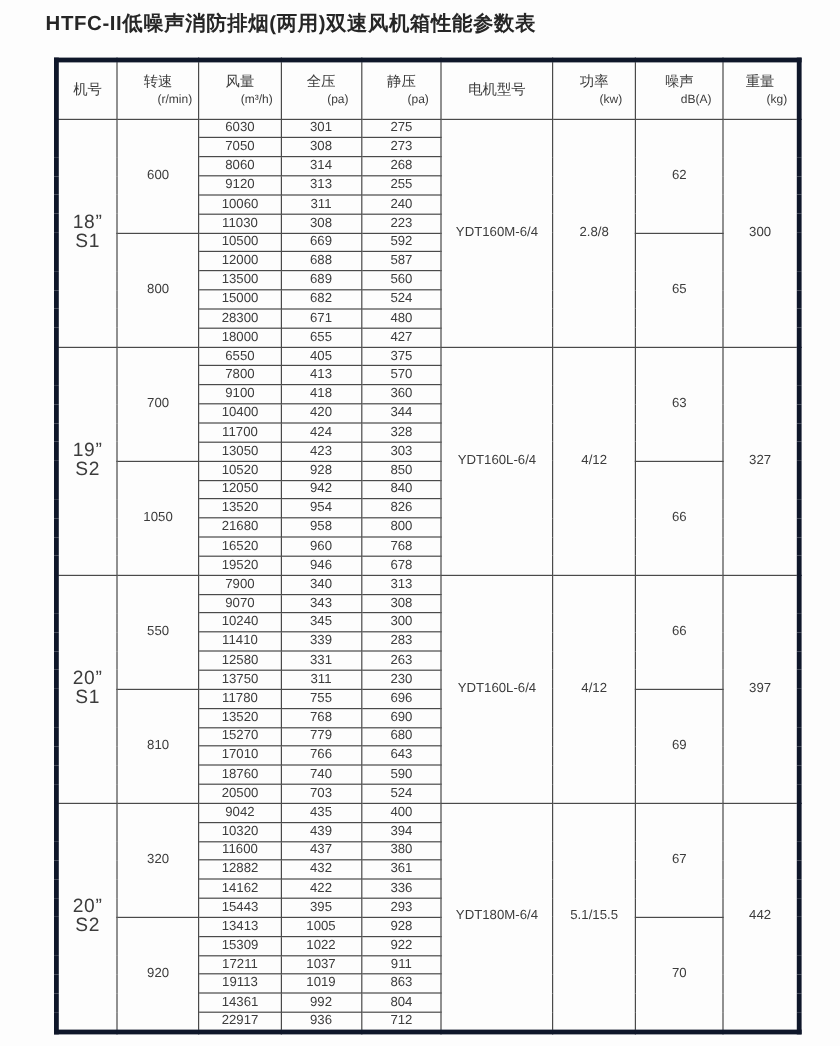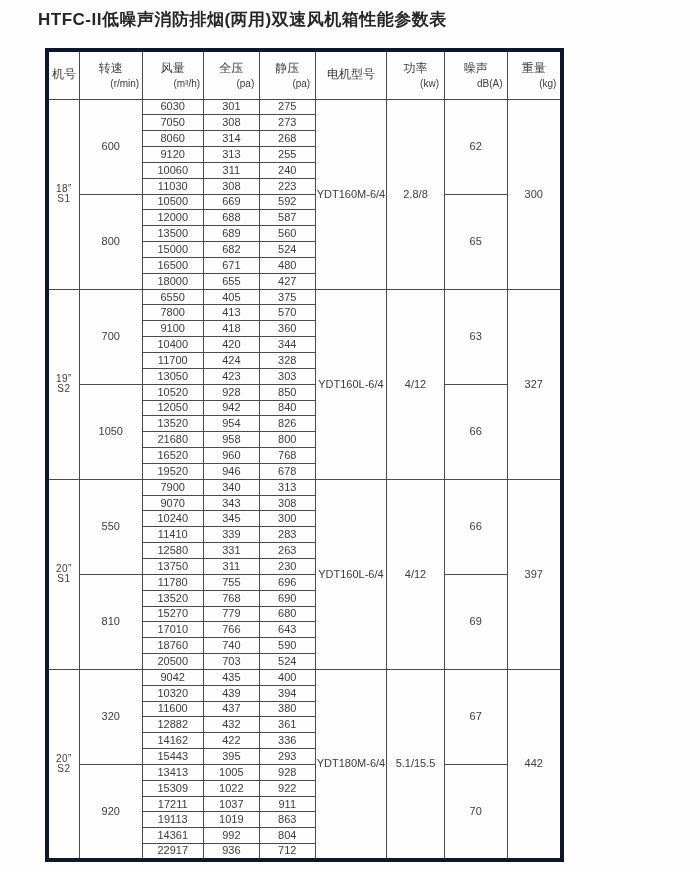--- a/index.html
+++ b/index.html
@@ -4,21 +4,21 @@
 <style>
   html,body{margin:0;padding:0;}
   body{
     width:700px;height:872px;
     background:#fdfdfd;
     font-family:"Liberation Sans","DejaVu Sans",sans-serif;
     color:#3c3c3c;
     position:relative;
     overflow:hidden;
   }
-  .page{position:relative;width:564px;height:872px;}
+  .page{position:relative;width:668px;height:872px;}
   .title{
     position:absolute;left:38px;top:8px;
     font-size:17px;font-weight:bold;color:#262626;
     letter-spacing:0.5px;white-space:nowrap;
   }
   table.spec{
     position:absolute;left:45px;top:48px;
     border-collapse:collapse;table-layout:fixed;
     border:4px solid #0f172a;
   }
@@ -28,21 +28,21 @@
     text-align:center;vertical-align:middle;
     font-weight:normal;
     color:#3c3c3c;
     overflow:hidden;
   }
   thead tr{height:49px;}
   tbody tr{height:15.85px;}
   thead th{font-size:12px;line-height:1.3;color:#353535;}
   thead th .sub{font-size:10px;color:#3c3c3c;letter-spacing:0px;margin-left:28px;}
   tbody td{font-size:11px;line-height:1;}
-  td.machine{font-size:10px;letter-spacing:0.5px;}
+  td.machine{font-size:16px;letter-spacing:0.5px;}
 </style>
 </head>
 <body>
 
 <div class="page">
   <div class="title">HTFC-II低噪声消防排烟(两用)双速风机箱性能参数表</div>
   <table class="spec">
     <colgroup>
         <col style="width: 54px;">
         <col style="width: 70px;">
@@ -145,21 +145,21 @@
           <td>13500</td>
           <td>689</td>
           <td>560</td>
         </tr>
         <tr>
           <td>15000</td>
           <td>682</td>
           <td>524</td>
         </tr>
         <tr>
-          <td>16500</td>
+          <td>28300</td>
           <td>671</td>
           <td>480</td>
         </tr>
         <tr>
           <td>18000</td>
           <td>655</td>
           <td>427</td>
         </tr>
         <tr class="section-start">
           <td class="machine" rowspan="12">19” S2</td>

